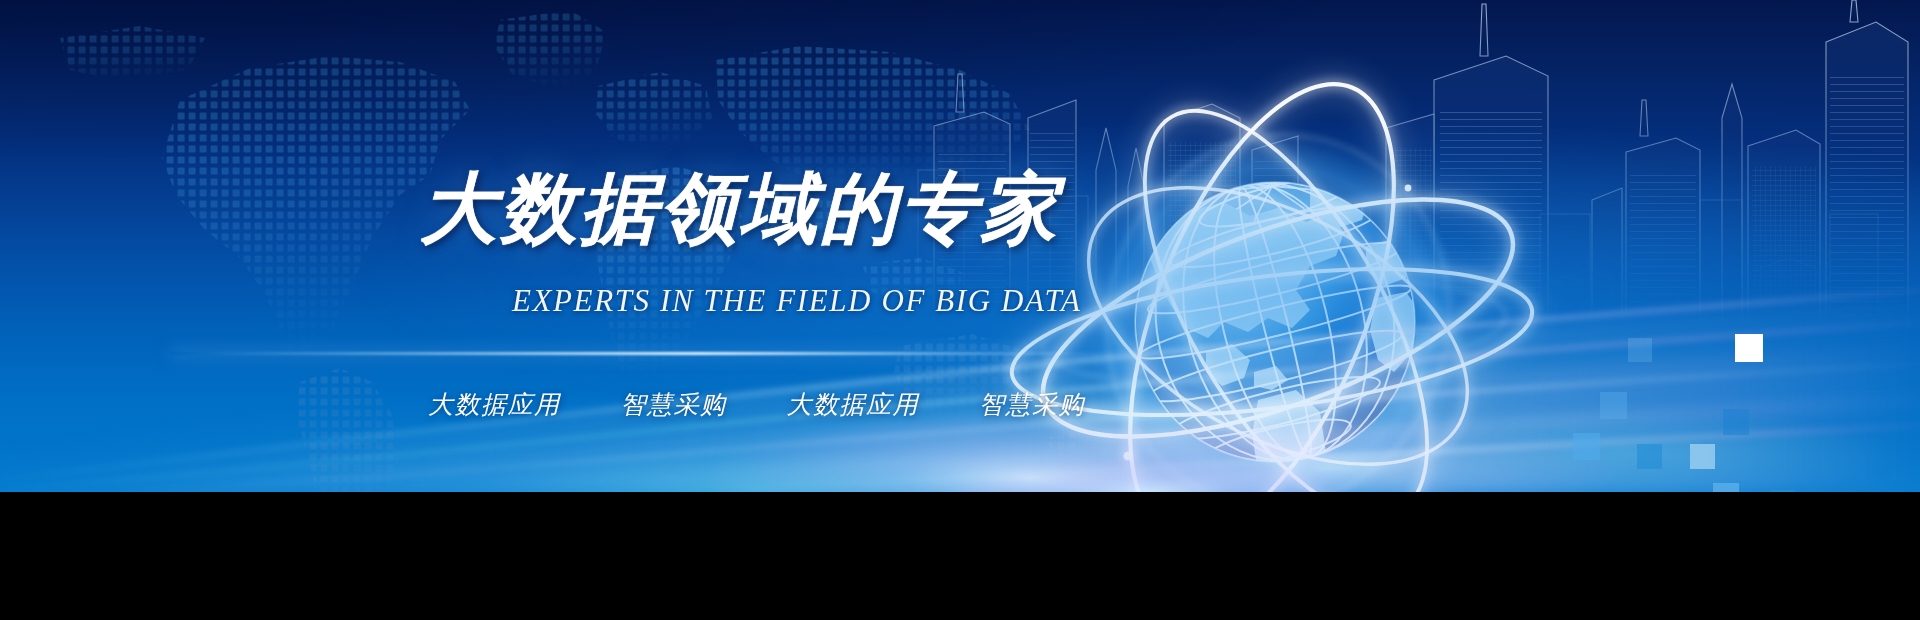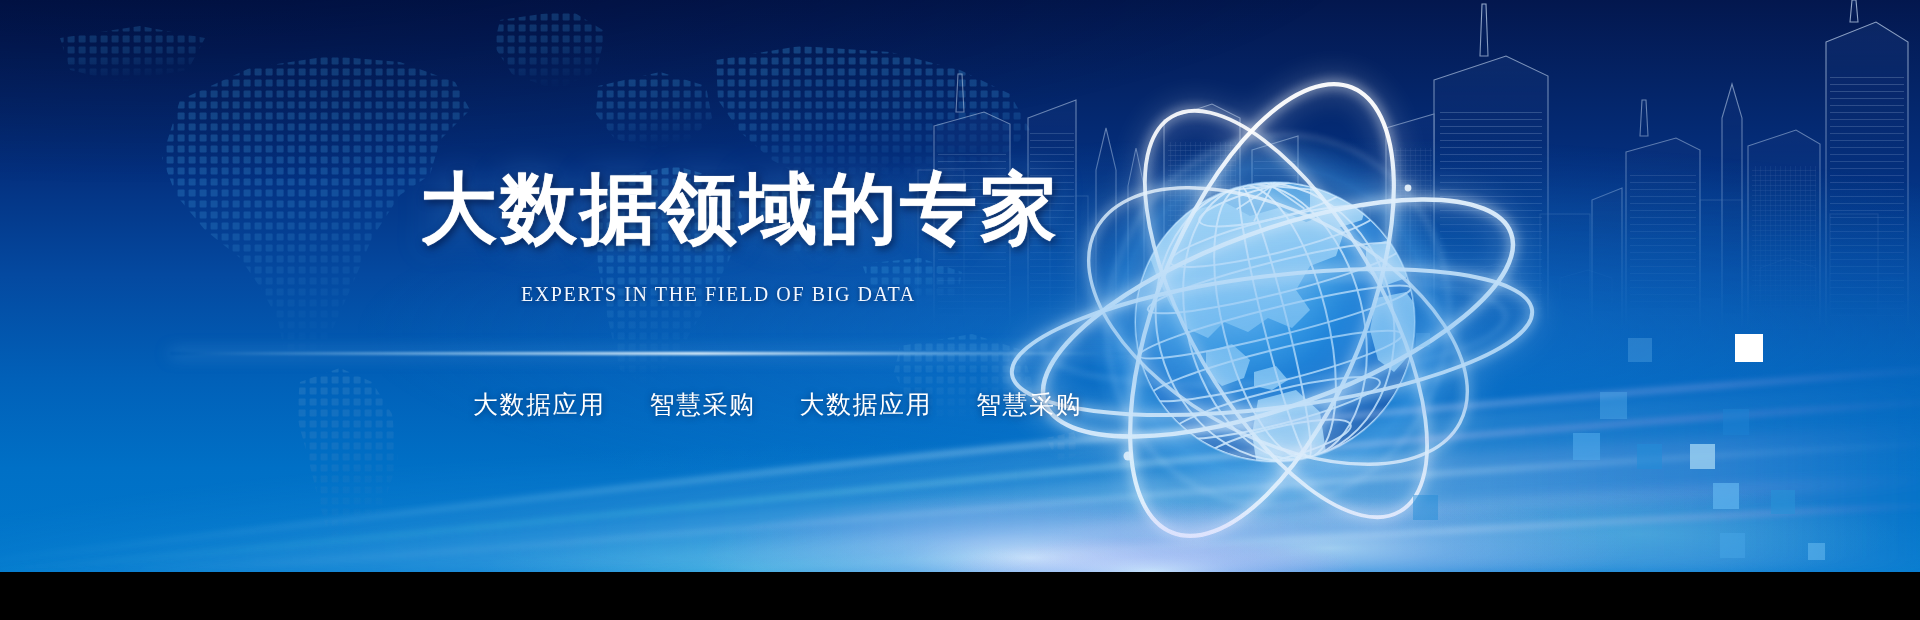--- a/index.html
+++ b/index.html
@@ -5,31 +5,32 @@
   * { margin:0; padding:0; box-sizing:border-box; }
   html,body { background:#000; }
   body {
     font-family:"Liberation Sans", sans-serif;
     -webkit-font-smoothing:antialiased;
   }
 
   #banner {
     position:relative;
     width:1920px;
-    height:572px;
+    height:492px;
     overflow:hidden;
     background:
       linear-gradient(180deg,
         #03174e 0%,
         #042365 14%,
         #04307f 30%,
         #0449a0 48%,
         #0160b8 66%,
         #0070c6 82%,
         #0178cc 100%);
+    font-style: italic;
   }
 
   
   .vignette {
     position:absolute; inset:0;
     background:
       radial-gradient(ellipse 80% 55% at 68% 58%, rgba(30,140,230,.42) 0%, rgba(10,70,160,0) 62%),
       radial-gradient(ellipse 120% 70% at 50% 118%, rgba(90,190,255,.40) 0%, rgba(0,60,150,0) 58%),
       radial-gradient(ellipse 90% 60% at 8% -10%, rgba(0,10,50,.55) 0%, rgba(0,10,50,0) 70%);
     pointer-events:none;
@@ -101,27 +102,26 @@
        0 0 1px rgba(255,255,255,.9),
        2px 3px 9px rgba(0,18,60,.75),
        0 0 34px rgba(120,200,255,.30);
   }
 
   .subline {
     position:absolute;
     left:512px;
     top:283px;
     font-family:"Liberation Serif","DejaVu Serif",serif;
-    font-size:20px;
+    font-size:31px;
     font-weight:400;
     letter-spacing:1.6px;
     color:#f2f7ff;
     white-space:nowrap;
     text-shadow:0 1px 5px rgba(0,20,60,.65);
-    margin-left:9px;
   }
 
   .divider-glow {
     position:absolute;
     left:170px;
     top:352px;
     width:960px;
     height:3px;
     border-radius:3px;
     background:linear-gradient(90deg,
@@ -129,24 +129,24 @@
       rgba(190,230,255,.55) 28%,
       rgba(235,248,255,.95) 55%,
       rgba(190,230,255,.50) 78%,
       rgba(160,215,255,0) 100%);
     filter:blur(1.1px);
     box-shadow:0 0 16px rgba(150,210,255,.55);
   }
 
   .nav-row {
     position:absolute;
-    left:473px;
+    left:428px;
     top:388px;
     display:flex;
-    gap:44px;
+    gap:60px;
     white-space:nowrap;
   }
   .nav-item {
     font-family:"DejaVu Sans","Liberation Sans",sans-serif;
     font-size:25px;
     letter-spacing:1.5px;
     color:#ffffff;
     text-shadow:0 1px 6px rgba(0,25,70,.6);
     cursor:pointer;
   }

